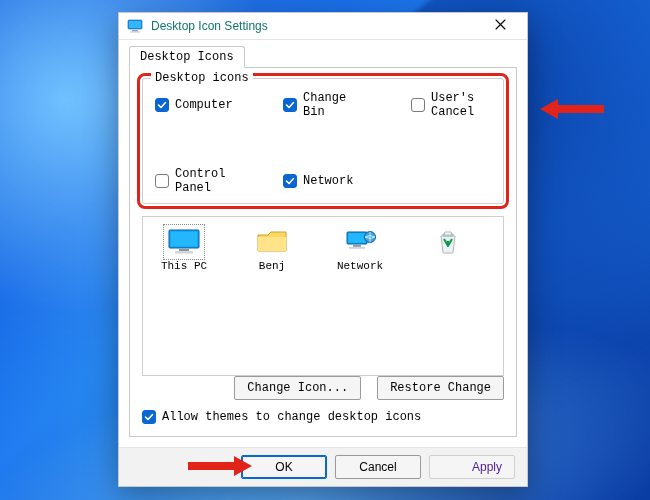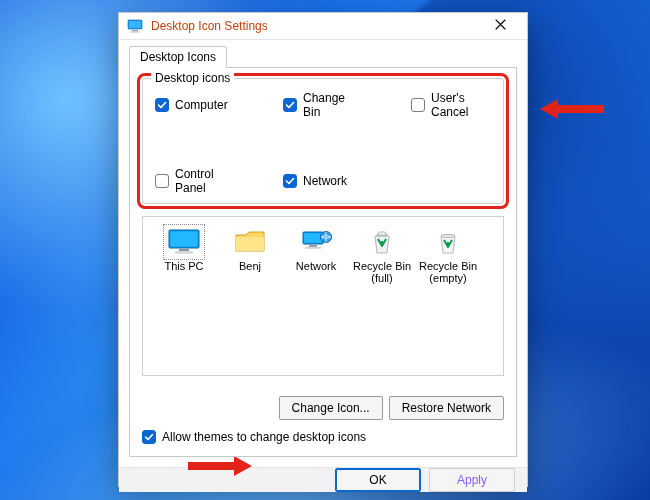--- a/index.html
+++ b/index.html
@@ -36,24 +36,24 @@
     display:flex; flex-direction:column;
   }
   .titlebar {
     height:30px; display:flex; align-items:center;
     padding:0 6px 0 8px;
     border-bottom:1px solid #e5e5e5;
     background:#ffffff;
   }
   .titlebar .t-icon { width:16px; height:16px; margin-right:8px; position:relative; }
   .t-icon svg { display:block; }
-  .titlebar .title { flex:1; font-size:12px; color:#c2410c; }
+  .titlebar .title { flex:1; font-size:12px; color:#0f766e; }
   .close-btn { width:42px; height:26px; display:flex; align-items:center; justify-content:center; cursor:pointer; }
 
-  .client { flex:1; padding:6px 10px 10px 10px; display:flex; flex-direction:column; }
+  .client { flex:1; padding:6px 10px 10px 10px; display:flex; flex-direction:column;font-family:Liberation Mono, monospace; }
 
   .tabstrip { height:22px; position:relative; }
   .tab {
     position:absolute; left:0; top:0;
     padding:3px 10px;
     border:1px solid #c8c8c8;
     border-bottom:1px solid #ffffff;
     background:#ffffff;
     border-radius:3px 3px 0 0;
     font-size:12px;
@@ -106,46 +106,46 @@
 
   .preview {
     margin-top:12px;
     border:1px solid #cfcfcf;
     height:160px;
     padding:10px 8px;
     background:#fff;
   }
   .preview-grid {
     display:flex; flex-wrap:wrap; align-content:flex-start;
-    gap:4px 0;
+    gap:4px 22px;
   }
   .icon-item {
     width:66px; text-align:center;
     cursor:pointer;
   }
   .icon-item .ic {
     width:36px; height:30px; margin:0 auto 3px auto;
     display:flex; align-items:center; justify-content:center;
   }
   .icon-item .ic svg { display:block; }
   .icon-item .lbl { font-size:11px; line-height:12px; }
   .icon-item.selected .ic { outline:1px dotted #888; outline-offset:2px; }
 
-  .btn-row { display:flex; justify-content:flex-end; gap:6px; margin-top:20px; }
+  .btn-row { display:flex; justify-content:flex-end; gap:16px; margin-top:0; }
   .btn {
     min-width:86px; padding:4px 12px;
     border:1px solid #9a9a9a;
     background:#f5f5f5;
     cursor:pointer;
     font-size:12px;
     text-align:center;
     border-radius:2px;
   }
   .btn.default { border-color:#0a66d0; box-shadow: inset 0 0 0 1px #0a66d0; }
-  .btn.disabled { color:#8b5cf6; border-color:#cfcfcf; background:#f5f5f5; cursor:default; }
+  .btn.disabled { color:#4c1d95; border-color:#cfcfcf; background:#f5f5f5; cursor:default;text-align:right; }
 
   .allow-row { margin-top:10px; }
 
   .footer {
     height:44px;
     border-top:1px solid #e5e5e5;
     background:#f2f2f2;
     display:flex; align-items:center; justify-content:flex-end;
     gap:8px; padding:0 12px;
   }
@@ -267,61 +267,53 @@
           </div>
           <div class="icon-item">
             <div class="ic">
               <svg width="26" height="28" viewBox="0 0 26 28">
                 <path d="M6 8 L20 8 L18 25 L8 25 Z" fill="#eef1f3" stroke="#aeb6bc"></path>
                 <path d="M8 6 L18 6 L18 8 L8 8 Z" fill="#dfe4e8" stroke="#aeb6bc"></path>
                 <path d="M10 4 L16 4 L17 7 L9 7 Z" fill="#f6f8fa" stroke="#aeb6bc"></path>
                 <path d="M9 11 L13 18 L17 11 M13 18 L13 13" stroke="#0a9a4c" stroke-width="2" fill="none" stroke-linejoin="round"></path>
               </svg>
             </div>
-            <div class="lbl">Recycle Bin (full)</div>
-          </div>
-          <div class="icon-item">
-            <div class="ic">
-              <svg width="26" height="28" viewBox="0 0 26 28">
-                <path d="M6 8 L20 8 L18 25 L8 25 Z" fill="#f4f6f8" stroke="#aeb6bc"></path>
-                <ellipse cx="13" cy="8" rx="7" ry="1.6" fill="#e3e7ea" stroke="#aeb6bc"></ellipse>
-                <path d="M9 12 L13 19 L17 12 M13 19 L13 14" stroke="#0a9a4c" stroke-width="2" fill="none" stroke-linejoin="round"></path>
-              </svg>
-            </div>
-            <div class="lbl">Recycle Bin (empty)</div>
           </div>
         </div>
       </div>
 
       <div class="btn-row">
         <div class="btn">
           <span>Change Icon...</span>
         </div>
         <div class="btn">
-          <span>Restore Network</span>
+          <span>Restore Change</span>
         </div>
       </div>
 
       <div class="allow-row">
         <label class="chk checked">
           <span class="box">
               <svg width="10" height="10" viewBox="0 0 10 10">
                 <path d="M1.5 5 L4 7.5 L8.5 2.5" stroke="#fff" stroke-width="1.6" fill="none" stroke-linecap="round" stroke-linejoin="round"></path>
               </svg>
             </span>
           <span>Allow themes to change desktop icons</span>
         </label>
       </div>
 
     </div>
   </div>
 
   <div class="footer">
     <div class="btn default">
       <span>OK</span>
+    </div>
+    <div class="btn">
+      <span>Cancel</span>
     </div>
     <div class="btn disabled">
       <span>Apply</span>
     </div>
   </div>
 </div>
 
 <div class="arrow" style="left:540px; top:95px">
   <svg width="70" height="30" viewBox="0 0 70 30">
     <polygon points="0,14 18,4 18,10 64,10 64,18 18,18 18,24" fill="#e1231a"></polygon>

